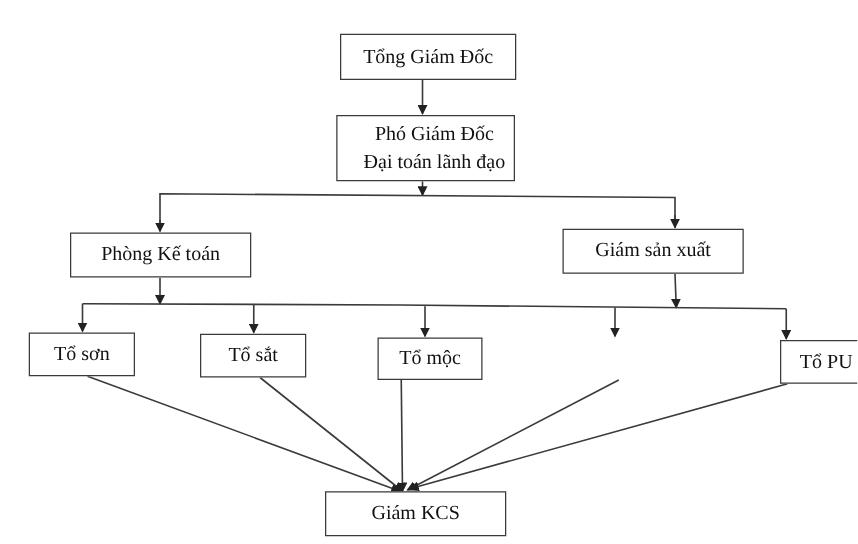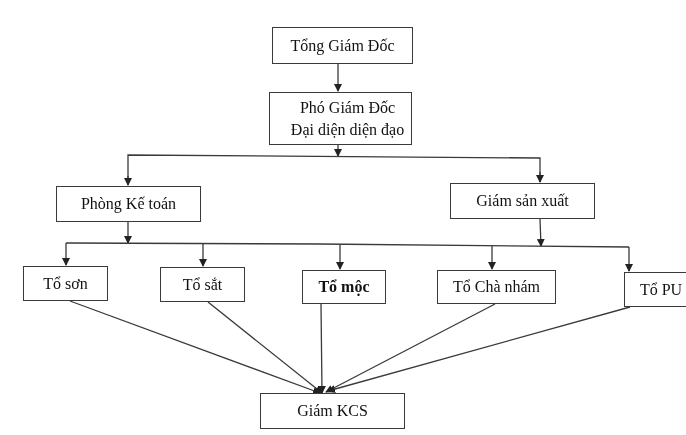--- a/index.html
+++ b/index.html
@@ -11,21 +11,21 @@
     display: flex; flex-direction: column; align-items: center; justify-content: center;
     font-family: "Liberation Serif", "DejaVu Serif", serif;
     font-size: 16px; color: #111111; line-height: 22px; text-align: center;
   }
   #n-tgd  { left: 272px; top: 27px;  width: 141px; height: 37px; }
   #n-pgd  { left: 269px; top: 92px;  width: 143px; height: 53px; padding-left: 14px; }
   #n-pkt  { left: 56px;  top: 186px; width: 145px; height: 36px; align-items: center; }
   #n-xsx  { left: 450px; top: 183px; width: 145px; height: 36px; }
   #n-son  { left: 23px;  top: 266px; width: 85px;  height: 35px; }
   #n-sat  { left: 160px; top: 267px; width: 85px;  height: 35px; text-align: center; }
-  #n-moc  { left: 302px; top: 270px; width: 84px;  height: 34px; font-weight: bold; }
+  #n-moc  { left: 302px; top: 270px; width: 84px;  height: 34px; }
   #n-cha  { left: 437px; top: 270px; width: 119px; height: 34px; }
   #n-pu   { left: 592px; top: 272px; width: 74px;  height: 35px; margin-left: 32px; }
   #n-kcs  { left: 260px; top: 393px; width: 145px; height: 36px; }
 </style>
 </head>
 <body>
 
 <div id="canvas">
   <svg id="lines" viewBox="0 0 686 435">
     <defs>
@@ -60,39 +60,36 @@
       <line x1="495" y1="304" x2="326" y2="392" marker-end="url(#arrow)"></line>
       <line x1="630" y1="307" x2="328" y2="391" marker-end="url(#arrow)"></line>
     </g>
   </svg>
 
   <div class="node" id="n-tgd">
     <span>Tổng Giám Đốc</span>
   </div>
   <div class="node" id="n-pgd">
     <span>Phó Giám Đốc</span>
-    <span>Đại diện diện đạo</span>
+    <span>Đại toán lãnh đạo</span>
   </div>
   <div class="node" id="n-pkt">
     <span>Phòng Kế toán</span>
   </div>
   <div class="node" id="n-xsx">
     <span>Giám sản xuất</span>
   </div>
   <div class="node" id="n-son">
     <span>Tổ sơn</span>
   </div>
   <div class="node" id="n-sat">
     <span>Tổ sắt</span>
   </div>
   <div class="node" id="n-moc">
     <span>Tổ mộc</span>
   </div>
-  <div class="node" id="n-cha">
-    <span>Tổ Chà nhám</span>
-  </div>
   <div class="node" id="n-pu">
     <span>Tổ PU</span>
   </div>
   <div class="node" id="n-kcs">
     <span>Giám KCS</span>
   </div>
 </div>
 
 </body></html>

